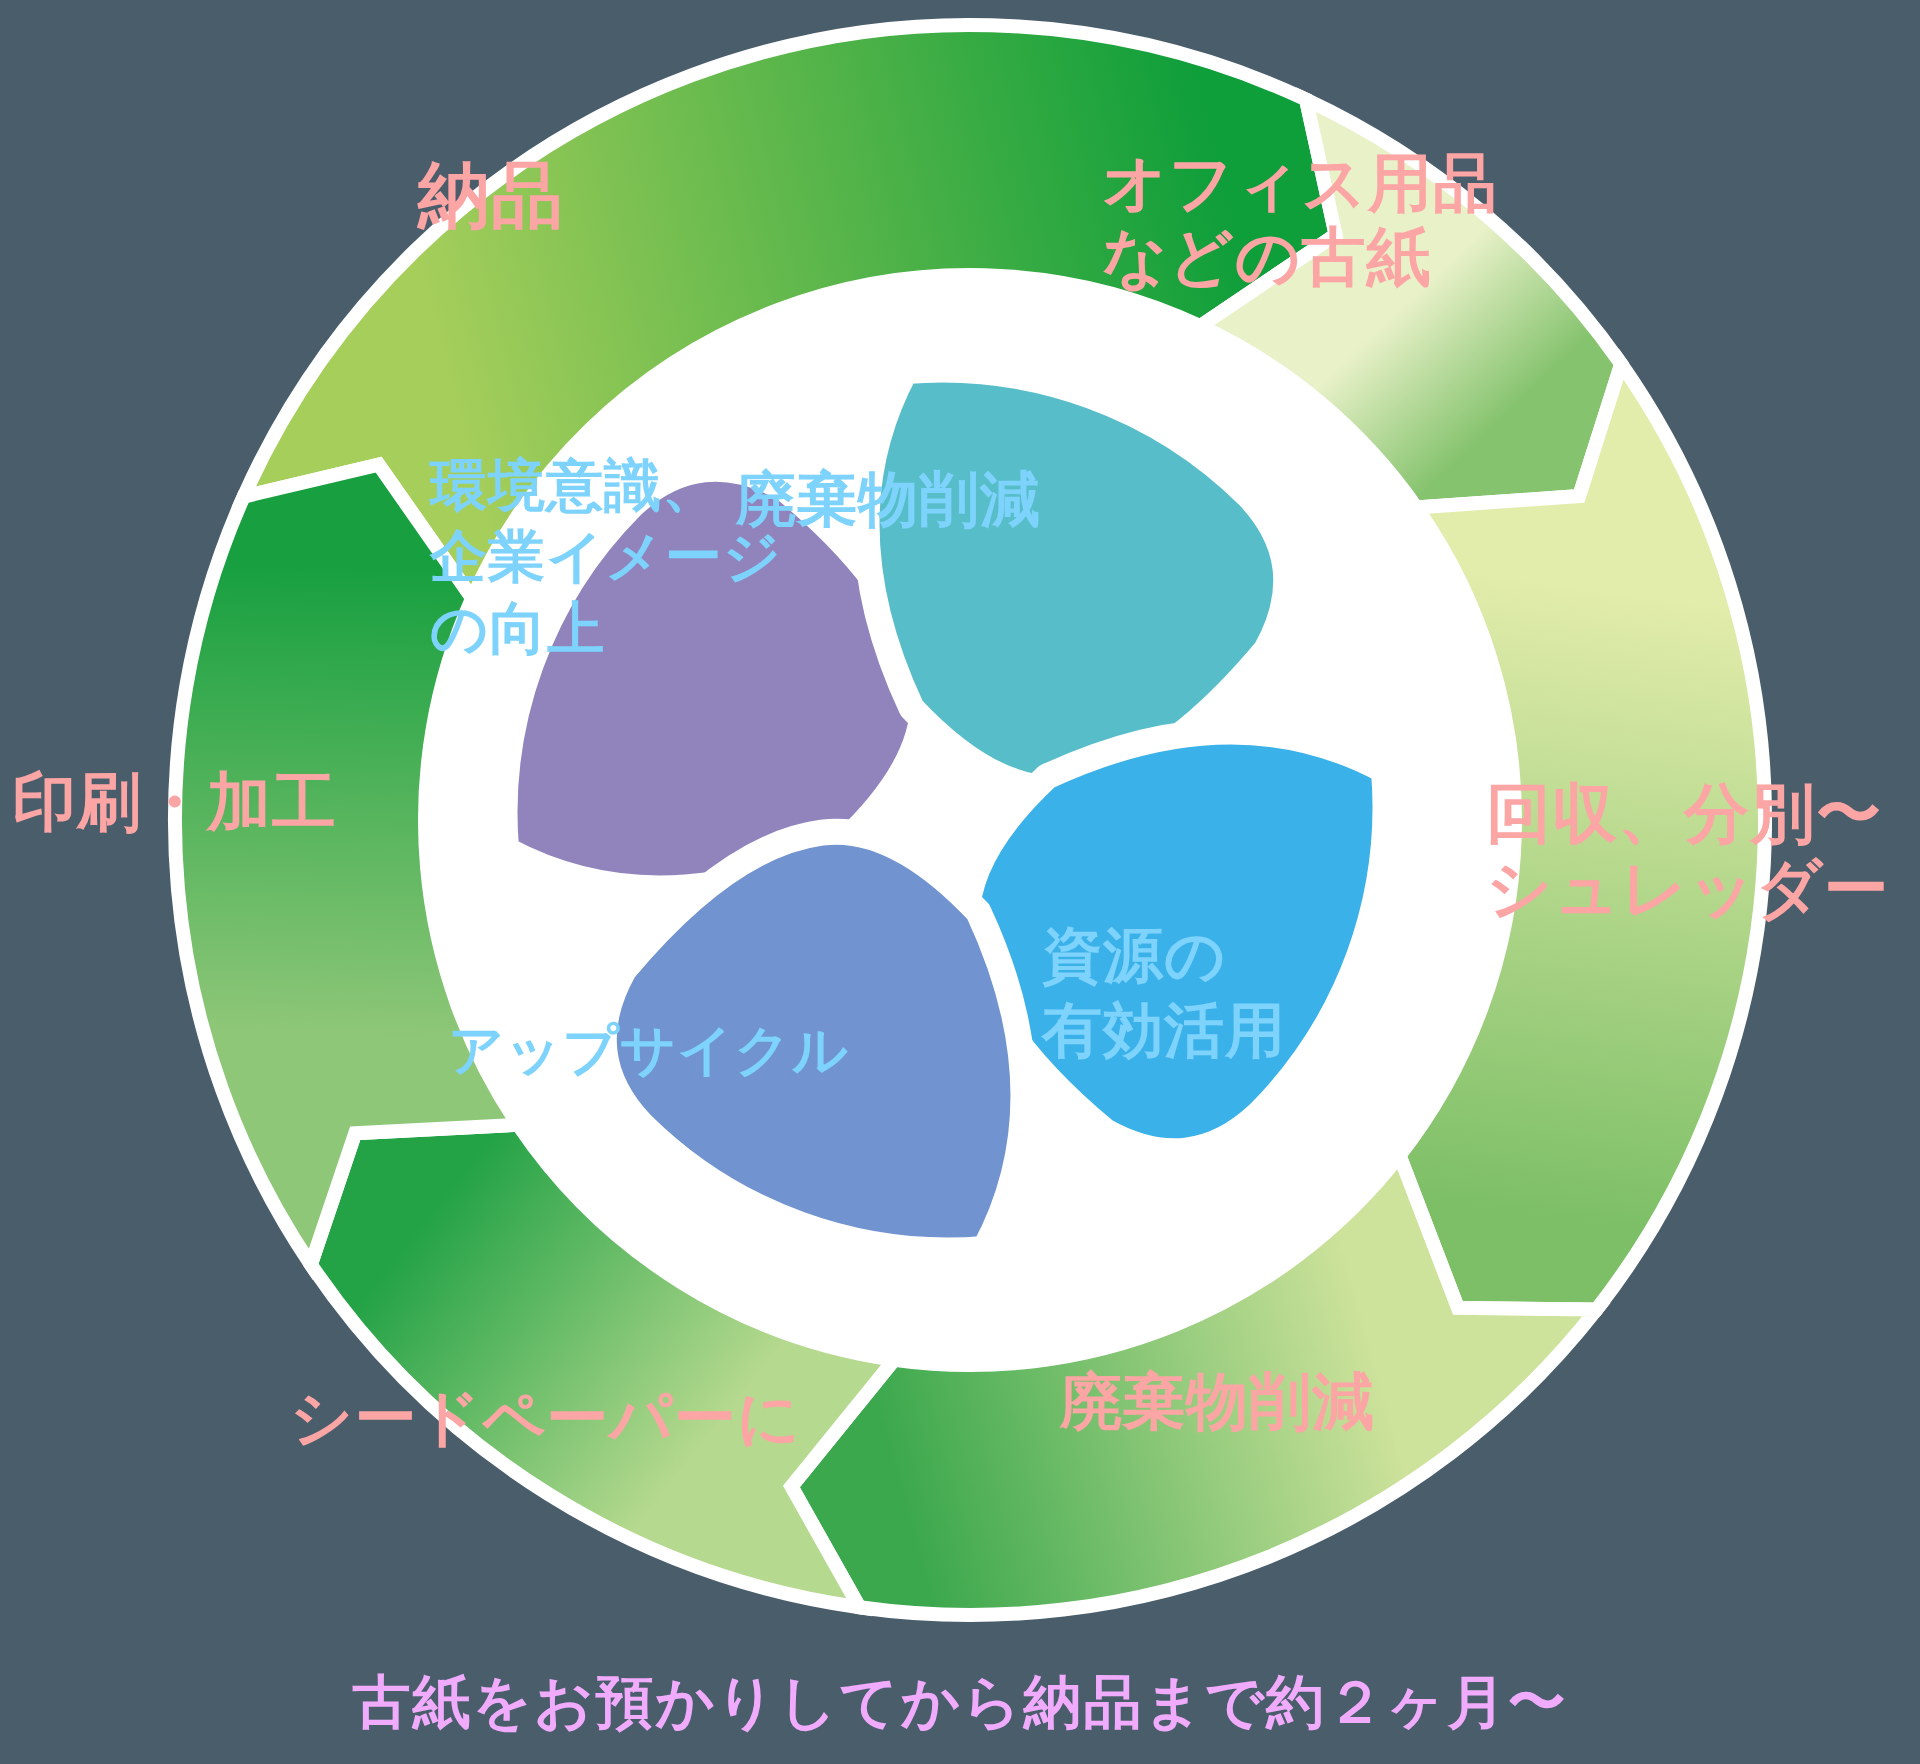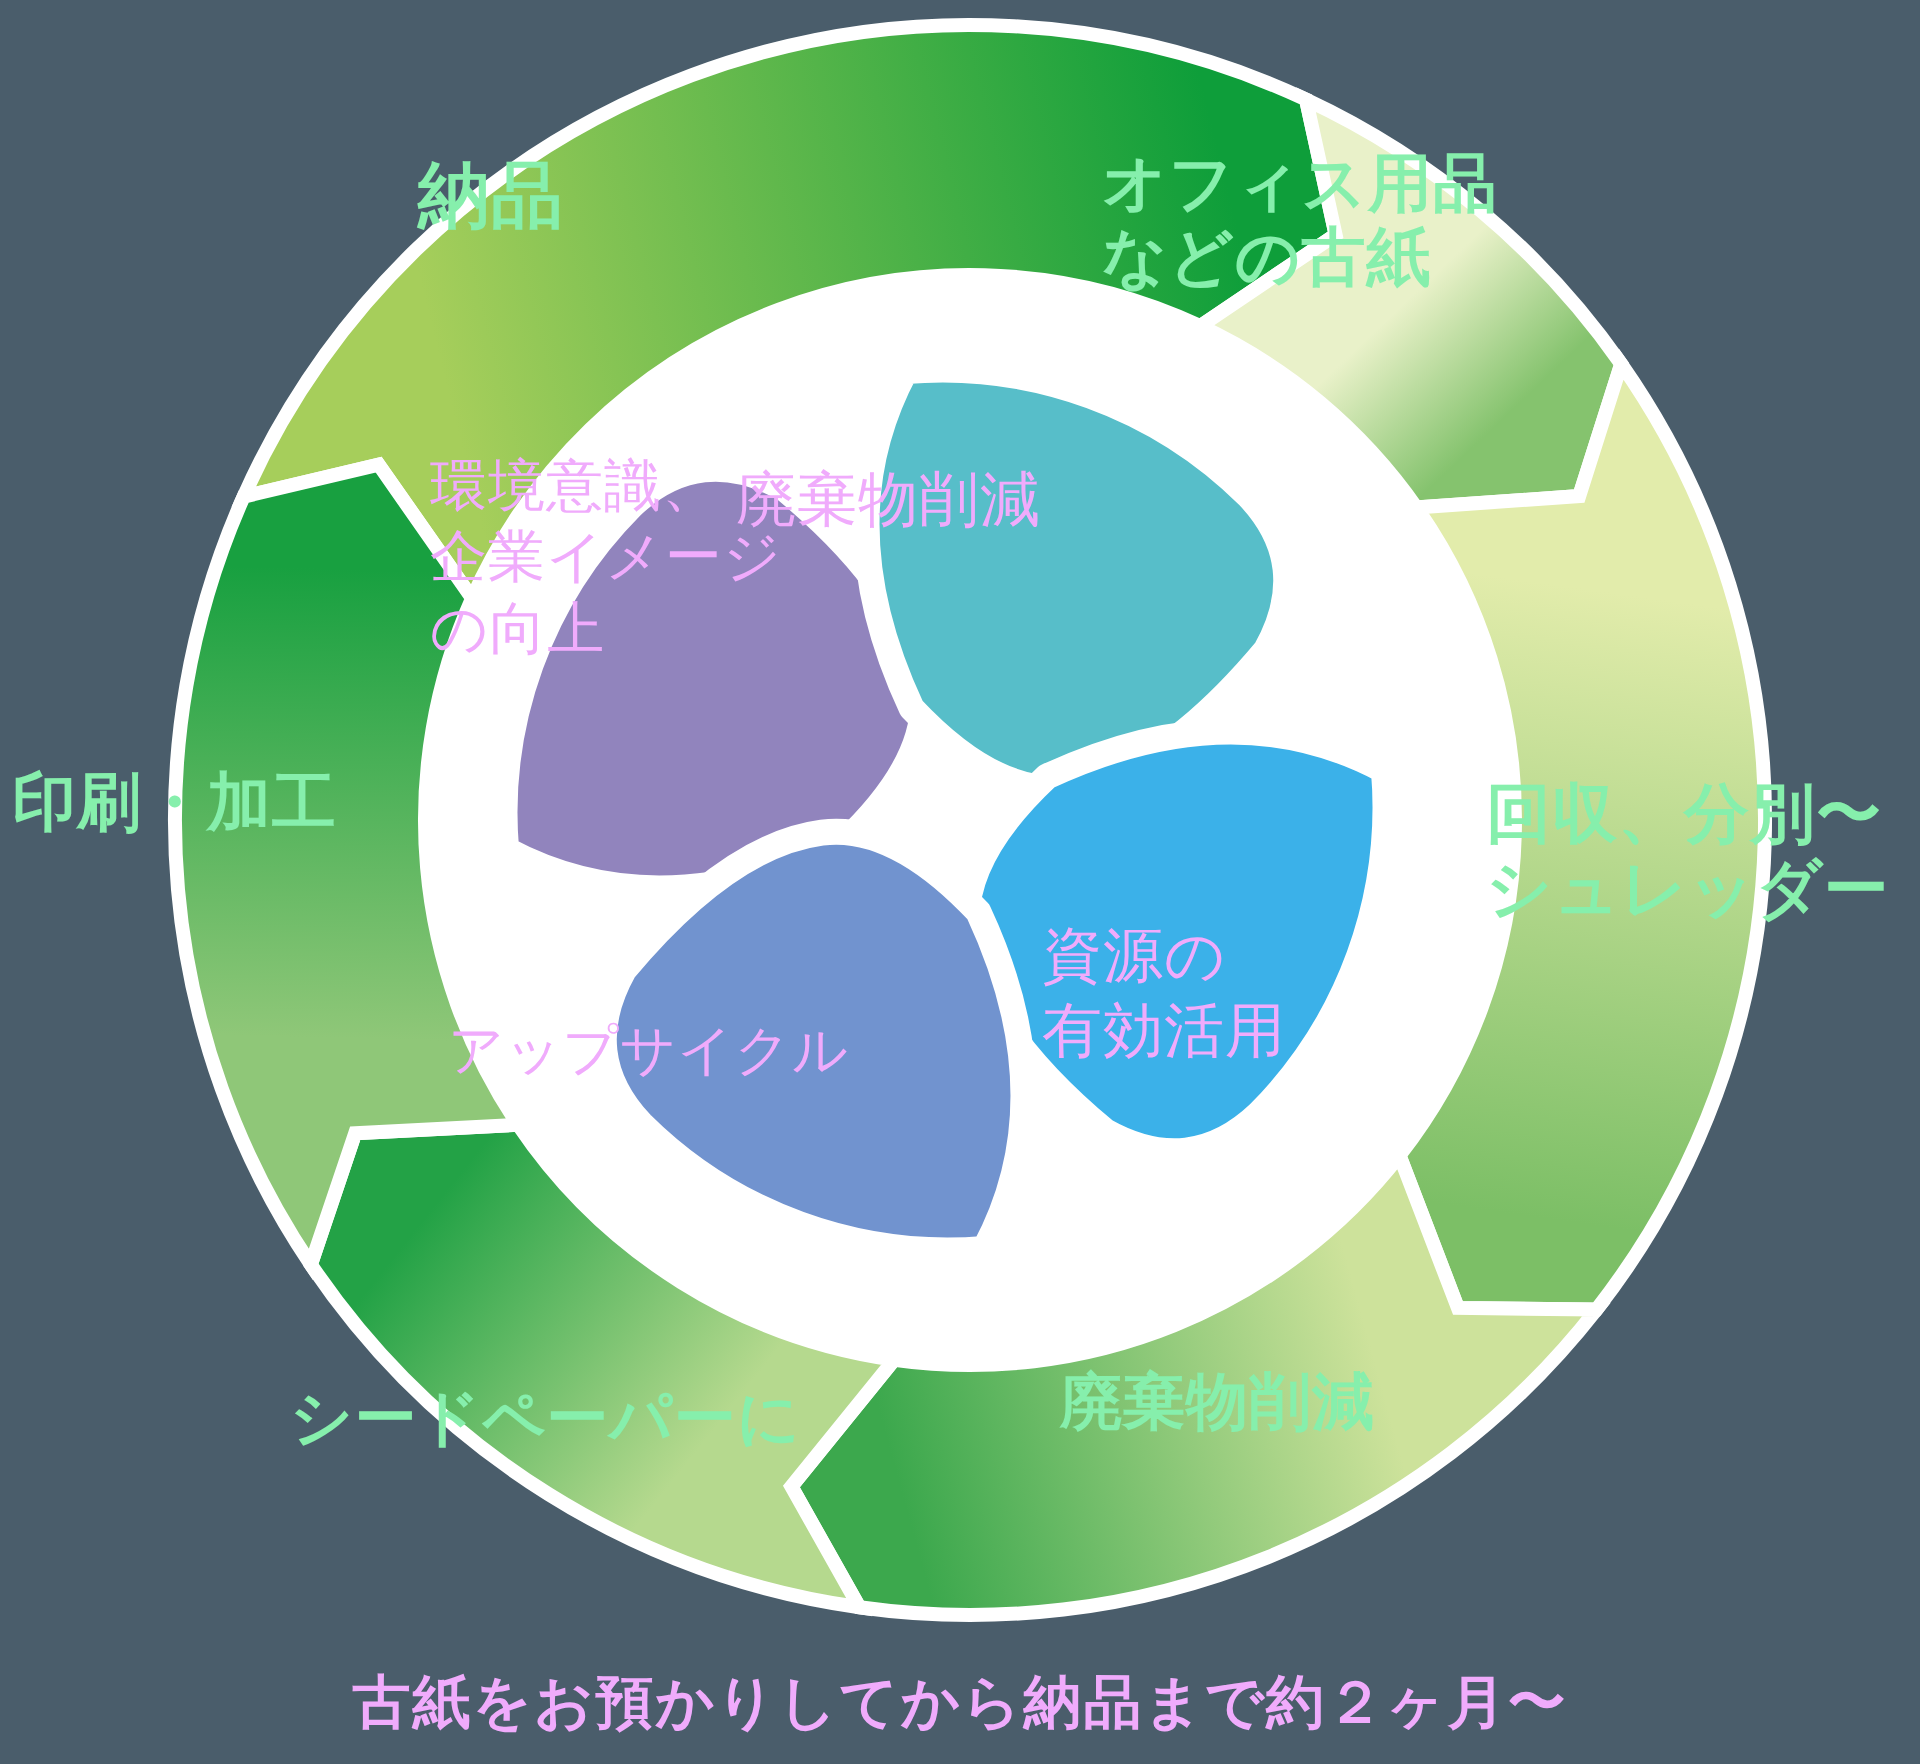--- a/index.html
+++ b/index.html
@@ -6,31 +6,31 @@
   body{
     width:1920px;height:1764px;
     background:#4a5d6b;
     font-family:"Liberation Sans","DejaVu Sans",sans-serif;
     overflow:hidden;
   }
   .stage{position:relative;width:1920px;height:1764px;}
   .stage svg{position:absolute;left:0;top:0;}
   .olabel{
     position:absolute;
-    color:#86efac;
+    color:#fca5a5;
     font-weight:800;
     white-space:nowrap;
     letter-spacing:1px;
     line-height:1.16;
   }
   .olabel span{display:block;}
   .plabel{
     position:absolute;
-    color:#f0abfc;
-    font-weight:400;
+    color:#7dd3fc;
+    font-weight:700;
     white-space:nowrap;
     letter-spacing:1px;
     line-height:1.25;
   }
   .plabel span{display:block;}
   .caption{
     position:absolute;
     left:0;right:0;
     text-align:center;
     color:#f0abfc;

